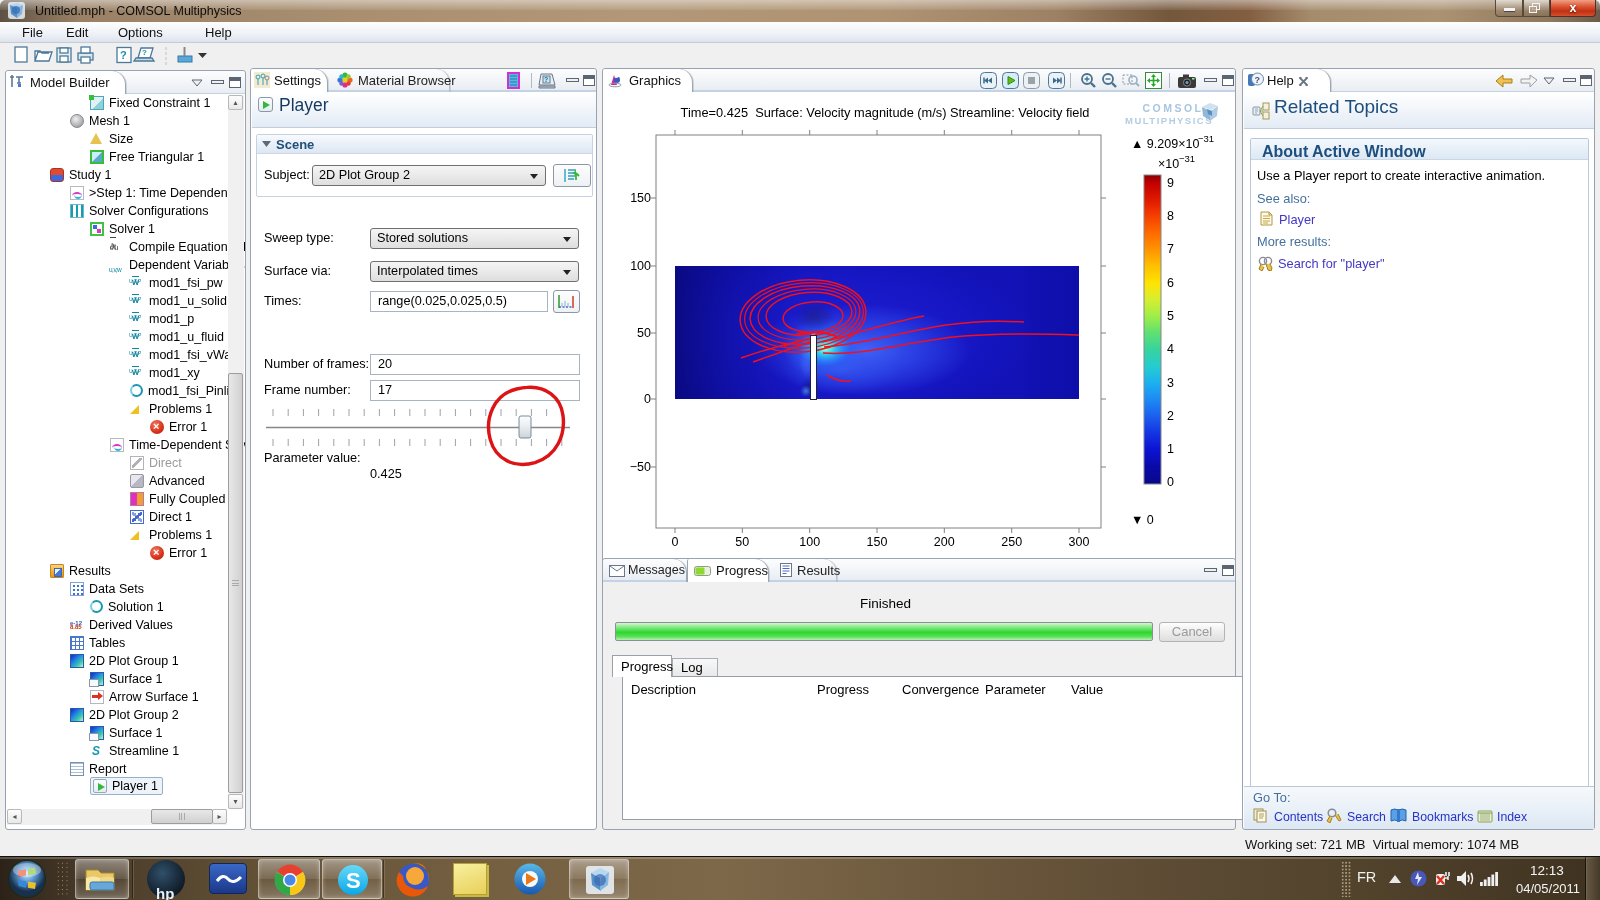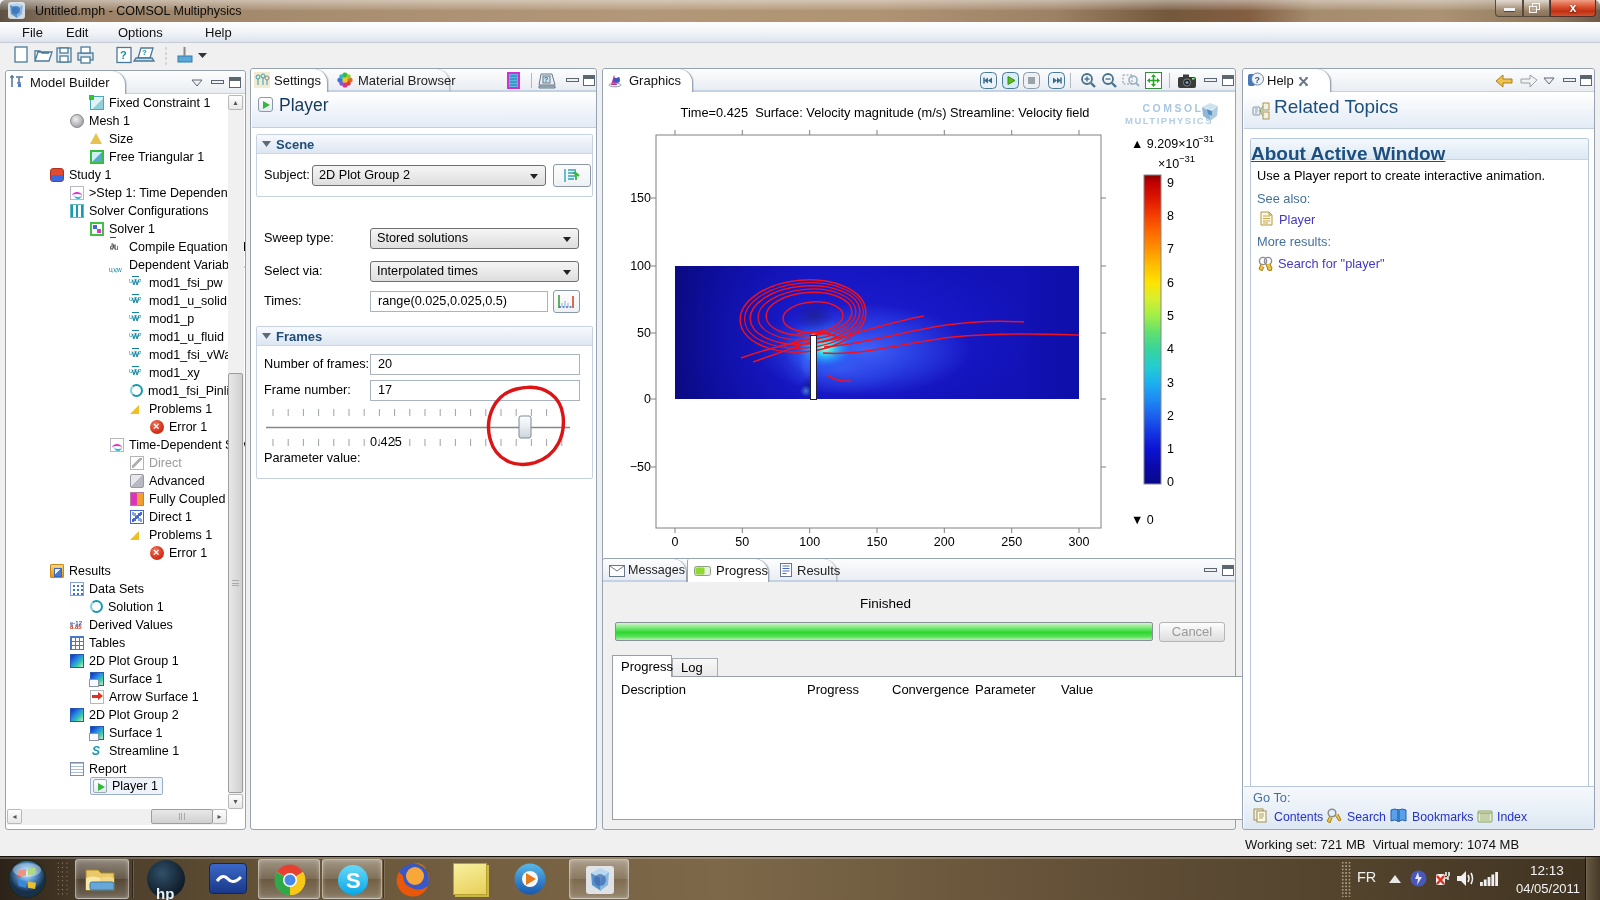--- a/index.html
+++ b/index.html
@@ -280,40 +280,32 @@
 <div class="combo" style="left:61px;top:96px;width:234px;">2D Plot Group 2<i></i></div>
 <div class="sqbtn" style="left:302px;top:95px;width:38px;height:23px;">
       <svg width="20" height="17" style="position:absolute;left:9px;top:2px" viewBox="0 0 20 17">
         <path d="M2 2v13M5 3h8M5 6h6M5 9h8M5 12h6" stroke="#30a0c0" stroke-width="1.4"></path>
         <path d="M13 13V6m0 0l-3 0m6 3l-3-3" stroke="#38b838" stroke-width="1.8" fill="none"></path>
         <path d="M10 6l3-3v6z" fill="#38b838"></path>
       </svg>
     </div>
 <span class="slabel" style="left:13px;top:162px;">Sweep type:</span>
 <div class="combo" style="left:119px;top:159px;width:209px;">Stored solutions<i></i></div>
-<span class="slabel" style="left:13px;top:195px;">Select via:</span>
+<span class="slabel" style="left:13px;top:195px;">Surface via:</span>
 <div class="combo" style="left:119px;top:192px;width:209px;">Interpolated times<i></i></div>
 <span class="slabel" style="left:13px;top:225px;">Times:</span>
 <div class="tfield" style="left:119px;top:222px;width:178px;">range(0.025,0.025,0.5)</div>
 <div class="sqbtn" style="left:302px;top:221px;width:27px;height:23px;">
       <svg width="17" height="15" style="position:absolute;left:4px;top:3px" viewBox="0 0 17 15">
         <path d="M1 1v13" stroke="#38a038" stroke-width="1.6"></path>
         <path d="M15 2v12" stroke="#d04828" stroke-width="1.6"></path>
         <path d="M1 13h14" stroke="#4868c0" stroke-width="1.4" stroke-dasharray="2 1.5"></path>
         <path d="M4 9v4M7 7v6M10 9v4" stroke="#88b0d8"></path>
       </svg>
     </div>
-<div class="secbox" style="top:257px;height:153px;">
-<div class="sechdr">
-        <svg width="9" height="6">
-          <path d="M0 0h9L4.5 6z" fill="#5a6a7a"></path>
-        </svg>
-        <b>Frames</b>
-      </div>
-</div>
 <span class="slabel" style="left:13px;top:288px;">Number of frames:</span>
 <div class="tfield" style="left:119px;top:285px;width:210px;">20</div>
 <span class="slabel" style="left:13px;top:314px;">Frame number:</span>
 <div class="tfield" style="left:119px;top:311px;width:210px;">17</div>
 <svg width="330" height="52" style="position:absolute;left:8px;top:336px;" viewBox="0 0 330 52">
 <g stroke="#9aa2aa">
         <line x1="14" y1="4" x2="14" y2="11"></line>
         <line x1="29.2" y1="4" x2="29.2" y2="11"></line>
         <line x1="44.4" y1="4" x2="44.4" y2="11"></line>
         <line x1="59.6" y1="4" x2="59.6" y2="11"></line>
@@ -360,21 +352,21 @@
 <rect x="260" y="11" width="12" height="22" rx="2" fill="url(#thumbg)" stroke="#7a8a9a"></rect>
 <defs>
         <linearGradient id="thumbg" x1="0" y1="0" x2="0" y2="1">
           <stop offset="0" stop-color="#fdfdfe"></stop>
           <stop offset=".5" stop-color="#e8ecf0"></stop>
           <stop offset="1" stop-color="#ccd4da"></stop>
         </linearGradient>
       </defs>
 </svg>
 <span class="slabel" style="left:13px;top:382px;">Parameter value:</span>
-<span class="slabel" style="left:119px;top:366px;text-align:right;">0.425</span>
+<span class="slabel" style="left:119px;top:398px;text-align:right;">0.425</span>
 <svg width="88" height="84" style="position:absolute;left:232px;top:316px;" viewBox="0 0 110 105" preserveAspectRatio="none">
 <path d="M55 3 C 77 1, 97 14, 100 38 C 103 62, 93 88, 65 97 C 40 104, 16 94, 9 68 C 2 42, 13 12, 42 5 C 46 4, 50 3, 55 3 Z" fill="none" stroke="#dd1416" stroke-width="4.3" stroke-linecap="round"></path>
 </svg>
 </div>
 <div class="panel" id="p-gfx" style="left:602px;top:68px;width:634px;height:544px;">
 <div class="tabrow">
 <div class="tab" style="left:0;width:90px;border-radius:3px 14px 0 0;">
         <svg width="16" height="16" style="position:absolute;left:5px;top:3px" viewBox="0 0 16 16">
           <path d="M3 13 L6 3 L9 13 Z" fill="#c82898"></path>
           <path d="M9 6 q3 -3 3 2 a3 3 0 1 1 -6 0 q0 -3 3 -2z" fill="#3858c8"></path>
@@ -614,21 +606,21 @@
         <span class="tx" style="left:24px;">Results</span>
       </div>
 <div class="minbtn" style="left:601px;"></div>
       <div class="maxbtn" style="left:619px;"></div>
 </div>
 <div style="position:absolute;left:257px;top:37px;font-size:13.5px;color:#000;">Finished</div>
 <div style="position:absolute;left:12px;top:63px;width:538px;height:19px;border:1px solid #8a9098;border-radius:2px;background:linear-gradient(#d8f4d0,#7be87b 28%,#2ed62e 55%,#5be05b 80%,#b8f0b0);"></div>
 <div style="position:absolute;left:556px;top:63px;width:66px;height:20px;border:1px solid #b4b4b4;border-radius:3px;background:linear-gradient(#fdfdfd,#eaeaea 60%,#dedede);font-size:13px;color:#9a9a9a;text-align:center;line-height:18px;">Cancel</div>
 <div style="position:absolute;left:9px;top:96px;width:60px;height:22px;background:#fff;border:1px solid #9aa0a8;border-bottom:none;z-index:2;font-size:13px;padding:3px 0 0 8px;">Progress</div>
 <div style="position:absolute;left:69px;top:99px;width:46px;height:19px;background:linear-gradient(#f8f8f8,#e8e8e8);border:1px solid #a8aeb6;border-bottom:none;font-size:13px;padding:1px 0 0 8px;">Log</div>
-<div style="position:absolute;left:9px;top:117px;width:746px;height:144px;background:#fff;border:1px solid #989ea6;">
+<div style="position:absolute;left:19px;top:117px;width:746px;height:144px;background:#fff;border:1px solid #989ea6;">
 <span style="position:absolute;left:8px;top:5px;font-size:13px;">Description</span>
 <span style="position:absolute;left:194px;top:5px;font-size:13px;">Progress</span>
 <span style="position:absolute;left:279px;top:5px;font-size:13px;">Convergence</span>
 <span style="position:absolute;left:362px;top:5px;font-size:13px;">Parameter</span>
 <span style="position:absolute;left:448px;top:5px;font-size:13px;">Value</span>
 </div>
 </div>
 <div class="panel" id="p-help" style="left:1242px;top:68px;width:353px;height:762px;">
 <div class="tabrow" style="border-bottom:1px solid #c3d2e4;">
 <div class="tab" style="left:0;width:88px;border-radius:3px 14px 0 0;">
@@ -660,21 +652,21 @@
         <rect x="1" y="5" width="7" height="8" rx="1" fill="#e8eef4" stroke="#8898a8"></rect>
         <path d="M3 7h3M3 9h3M3 11h2" stroke="#98a8b8"></path>
         <rect x="11" y="1" width="6" height="7" fill="#f4f0e0" stroke="#a89858"></rect>
         <rect x="11" y="10" width="6" height="7" fill="#f4f0e0" stroke="#a89858"></rect>
         <path d="M8 9h3M8 9l3-5M8 9l3 5" stroke="#88a858" fill="none"></path>
       </svg>
 <span style="position:absolute;left:30px;top:3px;font-size:19px;color:#1c4f7e;">Related Topics</span>
 </div>
 <div style="position:absolute;left:7px;top:69px;width:339px;height:660px;border:1px solid #b8c8dc;border-radius:2px;background:#fff;">
 <div style="height:21px;background:linear-gradient(#f4f8fc,#dce8f4);border-bottom:1px solid #c8d6e6;">
-        <b style="position:absolute;left:0;top:4px;font-size:19px;color:#1c4f7e;text-decoration:underline;">About Active Window</b>
+        <b style="position:absolute;left:11px;top:4px;font-size:16px;color:#1c4f7e;">About Active Window</b>
       </div>
 <span style="position:absolute;left:6px;top:29px;font-size:12.8px;color:#000;">Use a Player report to create interactive animation.</span>
 <span style="position:absolute;left:6px;top:52px;font-size:12.8px;color:#44709d;">See also:</span>
 <svg width="13" height="15" style="position:absolute;left:9px;top:72px" viewBox="0 0 13 15">
         <path d="M1 1h8l3 3v10H1z" fill="#fdf8e8" stroke="#b09840"></path>
         <path d="M9 1v3h3" fill="none" stroke="#b09840"></path>
         <path d="M3 5h7M3 7.5h7M3 10h7M3 12h5" stroke="#c8a848"></path>
       </svg>
 <span style="position:absolute;left:28px;top:73px;font-size:12.8px;color:#4338c2;">Player</span>
 <span style="position:absolute;left:6px;top:95px;font-size:12.8px;color:#44709d;">More results:</span>

